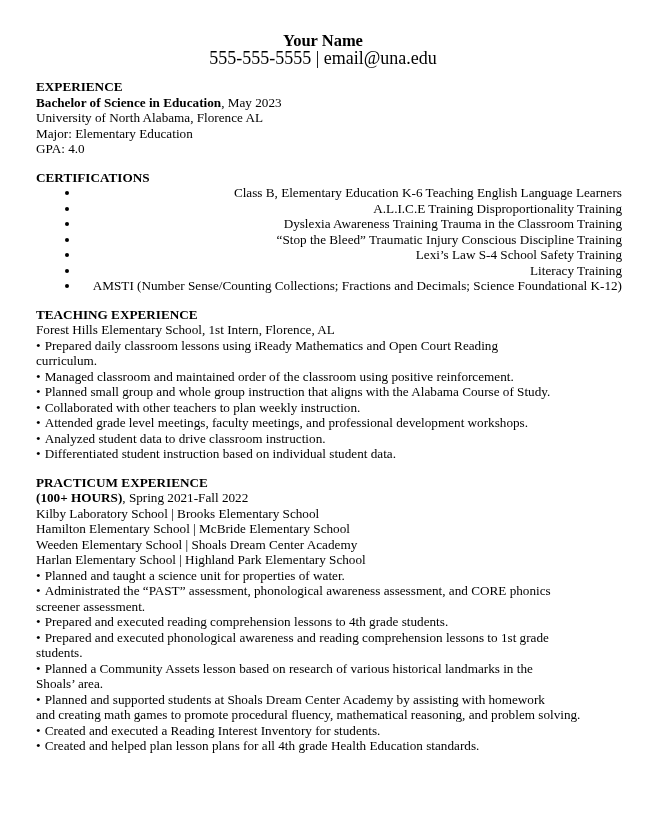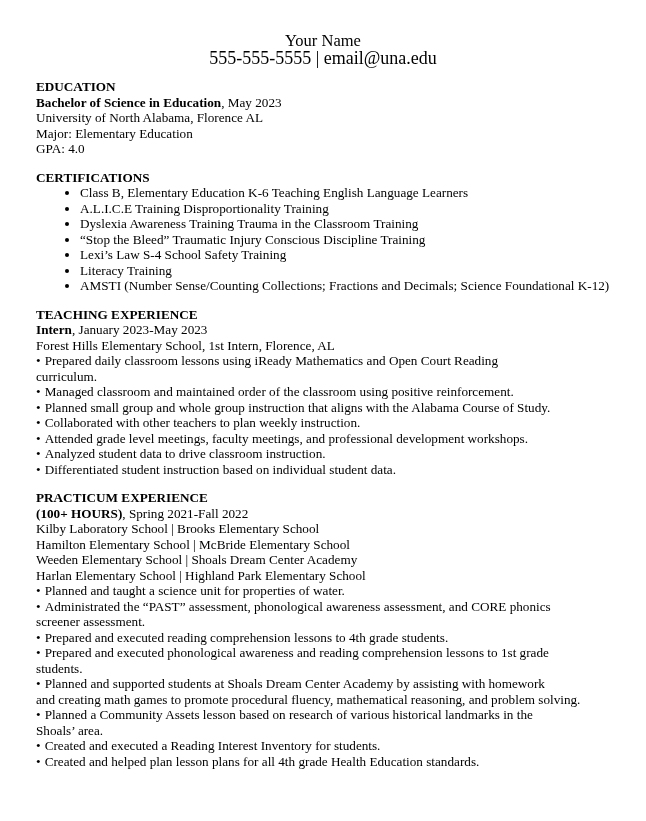--- a/index.html
+++ b/index.html
@@ -20,40 +20,41 @@
     width: 646px;
     min-height: 821px;
     padding: 31px 24px 40px 36px;
   }
   .doc-header {
     text-align: center;
     margin-left: -36px;
     margin-right: -24px;
   }
   .person-name {
-    font-weight: normal;
+    font-weight: bold;
     font-size: 16.5px;
     line-height: 19px;
   }
   .contact {
     font-size: 18px;
     line-height: 16px;
   }
   .section {
     margin-top: 13px;
   }
   .heading {
     font-weight: bold;
   }
   .b { font-weight: bold; }
   .i { }
   ul.certs {
     margin: 0;
     padding: 0 0 0 44px;
     list-style: disc outside;
+    text-align: right;
   }
   ul.certs li {
     line-height: 15.5px;
   }
   .exp-bullet .marker {
     margin-right: 4px;
   }
   .exp-bullet .bt {
     white-space: pre-line;
   }
@@ -62,21 +63,21 @@
 <body>
 
 <div class="page">
 
   <div class="doc-header">
     <div class="person-name">Your Name</div>
     <div class="contact">555-555-5555 | email@una.edu</div>
   </div>
 
   <div class="section">
-    <div class="heading">EDUCATION</div>
+    <div class="heading">EXPERIENCE</div>
     <div class="line"><span class="b">Bachelor of Science in Education</span><span>, May 2023</span></div>
     <div class="line">University of North Alabama, Florence AL</div>
     <div class="line">Major: Elementary Education</div>
     <div class="line">GPA: 4.0</div>
   </div>
 
   <div class="section">
     <div class="heading">CERTIFICATIONS</div>
     <ul class="certs">
       <li>Class B, Elementary Education K-6 Teaching English Language Learners</li>
@@ -84,21 +85,20 @@
       <li>Dyslexia Awareness Training Trauma in the Classroom Training</li>
       <li>“Stop the Bleed” Traumatic Injury Conscious Discipline Training</li>
       <li>Lexi’s Law S-4 School Safety Training</li>
       <li>Literacy Training</li>
       <li>AMSTI (Number Sense/Counting Collections; Fractions and Decimals; Science Foundational K-12)</li>
     </ul>
   </div>
 
   <div class="section">
     <div class="heading">TEACHING EXPERIENCE</div>
-    <div class="line"><span class="b">Intern</span><span>, January 2023-May 2023</span></div>
     <div class="line"><span class="i">Forest Hills Elementary School,</span><span> 1st Intern, Florence, AL</span></div>
     <div class="exp-bullet"><span class="marker">•</span><span class="bt">Prepared daily classroom lessons using iReady Mathematics and Open Court Reading
 curriculum.</span></div>
     <div class="exp-bullet"><span class="marker">•</span><span class="bt">Managed classroom and maintained order of the classroom using positive reinforcement.</span></div>
     <div class="exp-bullet"><span class="marker">•</span><span class="bt">Planned small group and whole group instruction that aligns with the Alabama Course of Study.</span></div>
     <div class="exp-bullet"><span class="marker">•</span><span class="bt">Collaborated with other teachers to plan weekly instruction.</span></div>
     <div class="exp-bullet"><span class="marker">•</span><span class="bt">Attended grade level meetings, faculty meetings, and professional development workshops.</span></div>
     <div class="exp-bullet"><span class="marker">•</span><span class="bt">Analyzed student data to drive classroom instruction.</span></div>
     <div class="exp-bullet"><span class="marker">•</span><span class="bt">Differentiated student instruction based on individual student data.</span></div>
   </div>
@@ -109,21 +109,21 @@
     <div class="line i">Kilby Laboratory School | Brooks Elementary School</div>
     <div class="line i">Hamilton Elementary School | McBride Elementary School</div>
     <div class="line i">Weeden Elementary School | Shoals Dream Center Academy</div>
     <div class="line i">Harlan Elementary School | Highland Park Elementary School</div>
     <div class="exp-bullet"><span class="marker">•</span><span class="bt">Planned and taught a science unit for properties of water.</span></div>
     <div class="exp-bullet"><span class="marker">•</span><span class="bt">Administrated the “PAST” assessment, phonological awareness assessment, and CORE phonics
 screener assessment.</span></div>
     <div class="exp-bullet"><span class="marker">•</span><span class="bt">Prepared and executed reading comprehension lessons to 4th grade students.</span></div>
     <div class="exp-bullet"><span class="marker">•</span><span class="bt">Prepared and executed phonological awareness and reading comprehension lessons to 1st grade
 students.</span></div>
+    <div class="exp-bullet"><span class="marker">•</span><span class="bt">Planned a Community Assets lesson based on research of various historical landmarks in the
+Shoals’ area.</span></div>
     <div class="exp-bullet"><span class="marker">•</span><span class="bt">Planned and supported students at Shoals Dream Center Academy by assisting with homework
 and creating math games to promote procedural fluency, mathematical reasoning, and problem solving.</span></div>
-    <div class="exp-bullet"><span class="marker">•</span><span class="bt">Planned a Community Assets lesson based on research of various historical landmarks in the
-Shoals’ area.</span></div>
     <div class="exp-bullet"><span class="marker">•</span><span class="bt">Created and executed a Reading Interest Inventory for students.</span></div>
     <div class="exp-bullet"><span class="marker">•</span><span class="bt">Created and helped plan lesson plans for all 4th grade Health Education standards.</span></div>
   </div>
 
 </div>
 
 </body></html>

